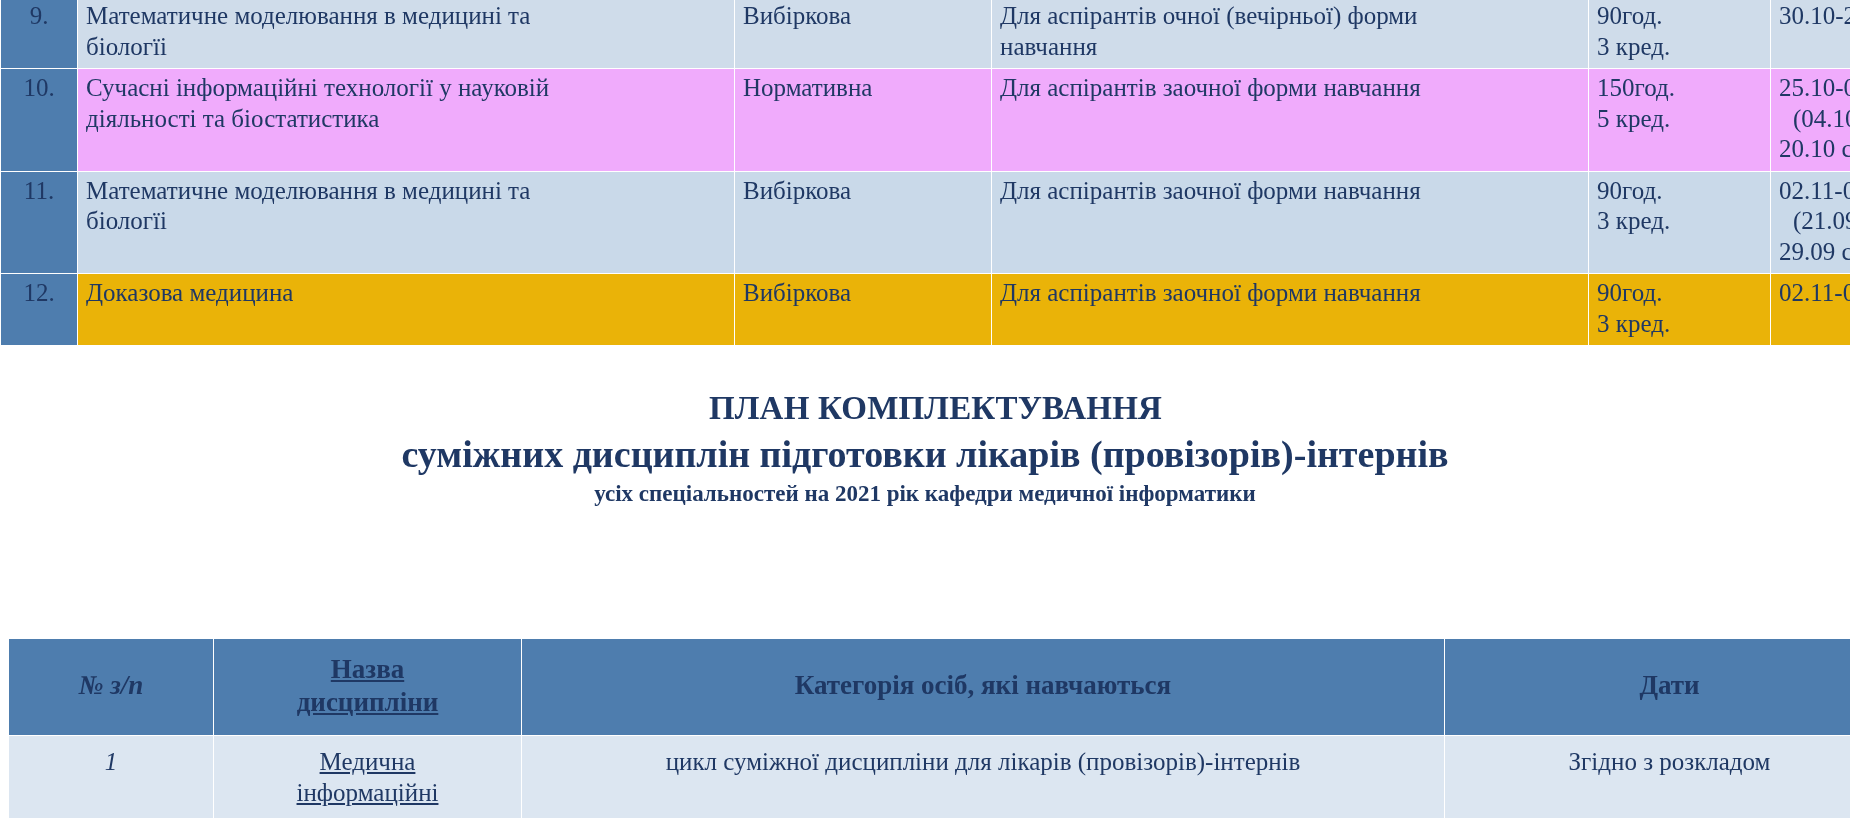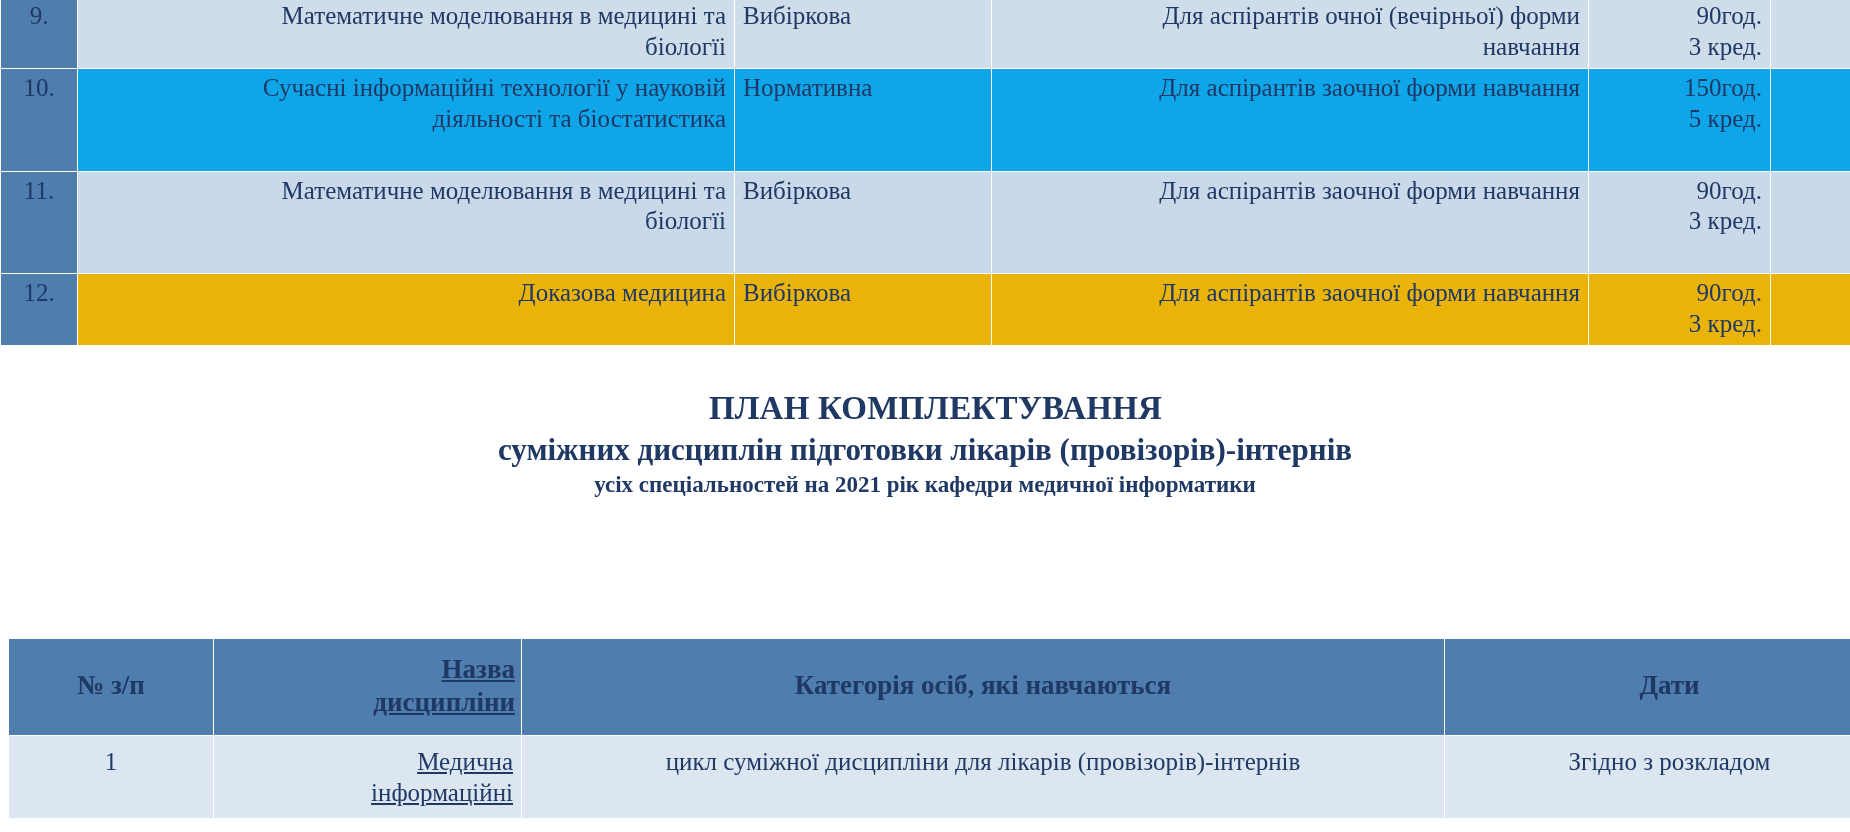--- a/index.html
+++ b/index.html
@@ -42,52 +42,52 @@
   table.top-table td.num {
     background: #4E7DAE;
     color: #1F3864;
     text-align: center;
     font-weight: normal;
     vertical-align: top;
     padding-left: 2px;
     padding-right: 2px;
   }
   .row-a td { background: #CFDCEA; }
-  .row-b td { background: #0ea5e9; }
+  .row-b td { background: #f0abfc; }
   .row-c td { background: #C9D9E9; }
   .row-d td { background: #eab308; }
 
   table.top-table td.c-name   { width: 640px; }
   table.top-table td.c-type   { width: 240px; }
   table.top-table td.c-cat    { width: 580px; }
   table.top-table td.c-hours  { width: 165px; }
   table.top-table td.c-dates  { width: 200px; text-align: left; }
   table.top-table td.num      { width: 72px; }
 
-  .cell-line { display: block; text-align: right; }
+  .cell-line { display: block; }
   .indent1 { padding-left: 14px; }
 
   
   .title-block {
     position: absolute;
     left: 0;
     top: 388px;
     width: 1850px;
     text-align: center;
     color: #1F3864;
     font-weight: bold;
   }
   .title-line1 {
     font-size: 33px;
     letter-spacing: 0.2px;
     line-height: 1.26;
     padding-left: 21px;
   }
   .title-line2 {
-    font-size: 31px;
+    font-size: 38px;
     line-height: 1.30;
     text-align: center;
   }
   .title-line3 {
     font-size: 23px;
     line-height: 1.30;
   }
 
   
   table.bottom-table {
@@ -110,21 +110,21 @@
   table.bottom-table td {
     background: #DCE6F1;
     color: #1F3864;
     font-size: 25px;
     line-height: 1.25;
     border: 1px solid #ffffff;
     padding: 10px 8px 10px 8px;
     vertical-align: top;
     text-align: center;
   }
-  table.bottom-table .b-num  { width: 192px; }
+  table.bottom-table .b-num  { width: 192px; font-style: italic; }
   table.bottom-table .b-name { width: 295px; text-decoration: underline; }
   table.bottom-table .b-cat  { width: 910px; }
   table.bottom-table .b-date { width: 437px; }
 </style>
 </head>
 <body>
 
 <div class="page">
 
   <table class="tbl top-table">

